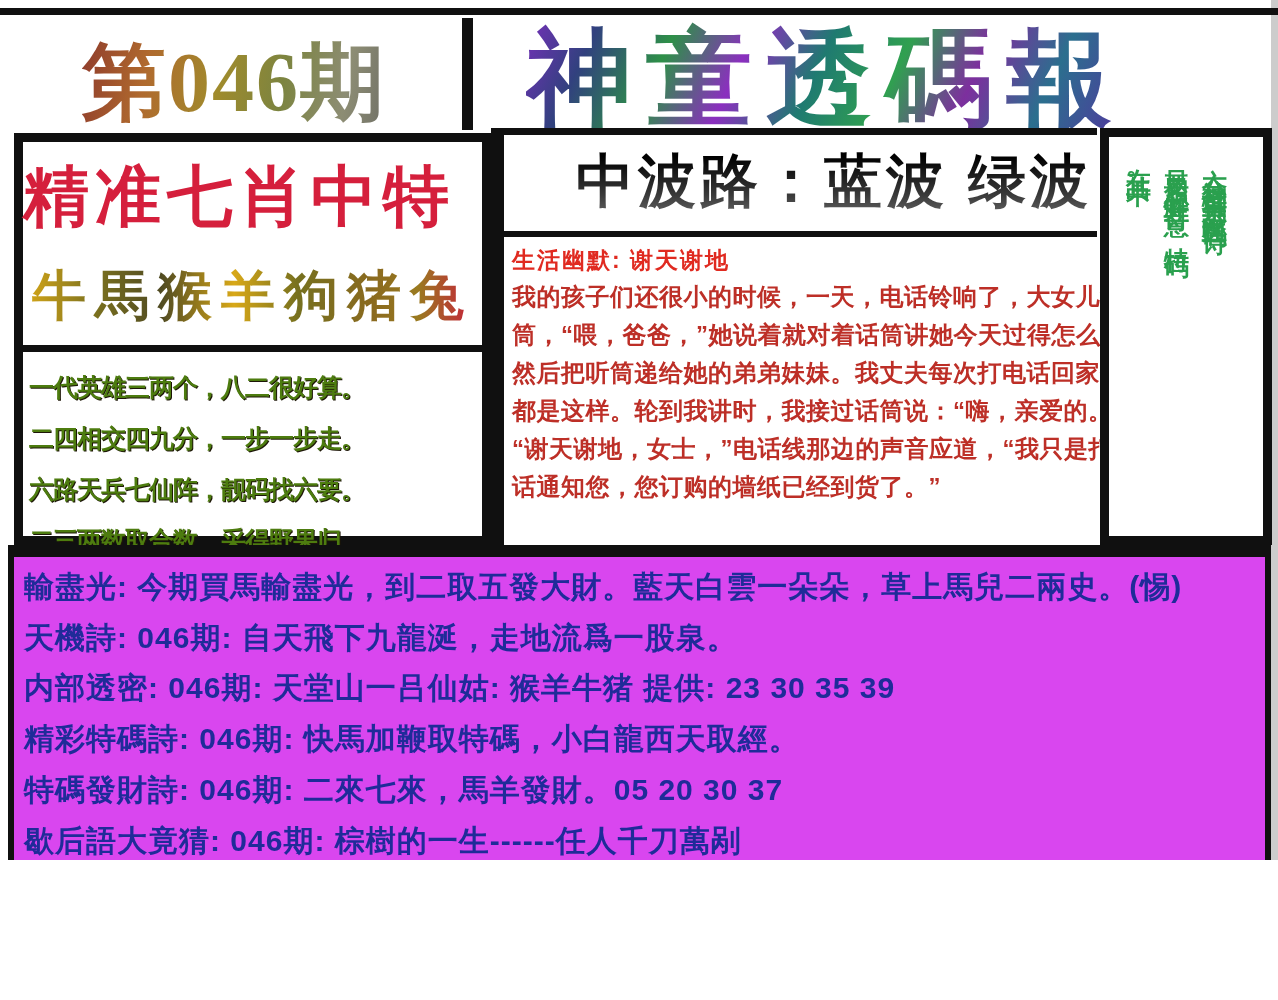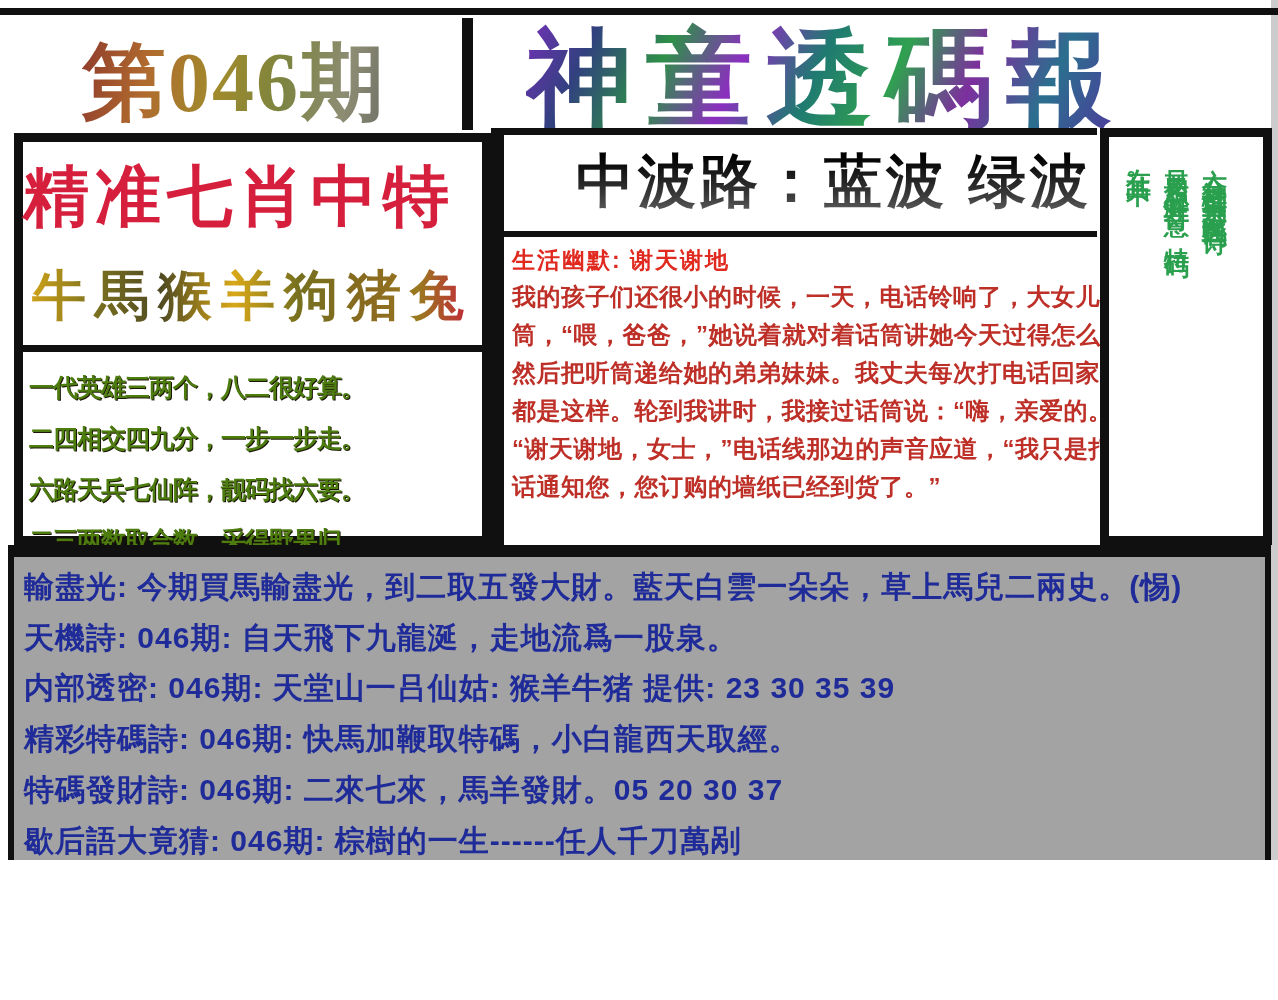--- a/index.html
+++ b/index.html
@@ -79,21 +79,21 @@
     height:100%; padding:12px 8px; 
     font-family:"Liberation Serif","DejaVu Serif",serif;
   }
   .v-col { display:block; font-size:25px; font-weight:800; color:#2aa04e; letter-spacing:6px; margin:0 5px; }
 
   
   .bottom-box {
     position:absolute; left:8px; top:545px; width:1263px; height:438px;
     border-top:12px solid #101010; border-left:6px solid #101010;
     border-right:6px solid #101010; border-bottom:8px solid #101010;
-    background:#a3a3a3; display:flex; flex-direction:column;
+    background:#d946ef; display:flex; flex-direction:column;
     justify-content:space-between; padding:10px 4px 12px 10px;
   }
   .b-line { font-size:30px; font-weight:800; color:#1f2b99; letter-spacing:1px; white-space:nowrap; }
 
   
   .watermark {
     position:absolute; left:-6px; top:868px; z-index:6;
     font-size:122px; font-weight:900; letter-spacing:-3px; white-space:nowrap;
     color:#e93b28; opacity:0.92;
   }

